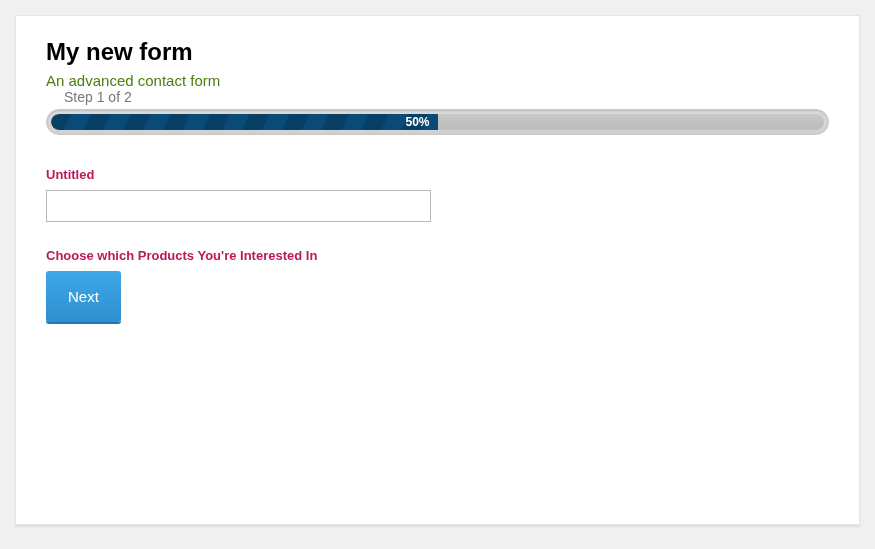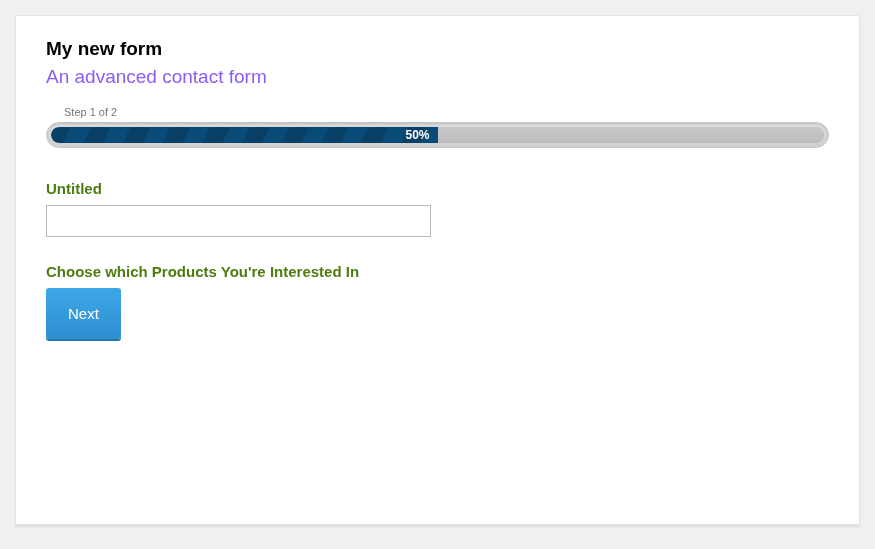--- a/index.html
+++ b/index.html
@@ -16,32 +16,31 @@
     }
     .form-container {
       background: #ffffff;
       border: 1px solid #e5e5e5;
       box-shadow: 0 2px 2px rgba(0,0,0,0.08);
       padding: 22px 30px 28px 30px;
       min-height: 510px;
       position: relative;
     }
     .form-title {
-      font-size: 19px;
+      font-size: 24px;
       font-weight: bold;
       color: #000;
       margin-bottom: 6px;
     }
     .form-subtitle {
-      font-size: 19px;
-      color: #8b5cf6;
-      margin-bottom: 18px;
+      font-size: 15px;
+      color: #4d7c0f;
     }
     .step-label {
-      font-size: 11px;
+      font-size: 14px;
       color: #777;
       margin-left: 18px;
       margin-bottom: 4px;
     }
     .progress-outer {
       background: #d6d6d6;
       background: linear-gradient(to bottom, #dcdcdc 0%, #d0d0d0 100%);
       border: 1px solid #c7c7c7;
       border-radius: 16px;
       padding: 4px;
@@ -72,23 +71,23 @@
     .progress-text {
       position: absolute;
       right: 8px;
       top: 50%;
       transform: translateY(-50%);
       color: #fff;
       font-size: 12px;
       font-weight: bold;
     }
     .field-label {
-      font-size: 15px;
+      font-size: 13px;
       font-weight: bold;
-      color: #4d7c0f;
+      color: #be185d;
       margin-bottom: 8px;
     }
     .text-input {
       width: 385px;
       height: 32px;
       border: 1px solid #b8b8b8;
       padding: 4px 6px;
       font-size: 14px;
       margin-bottom: 26px;
     }

